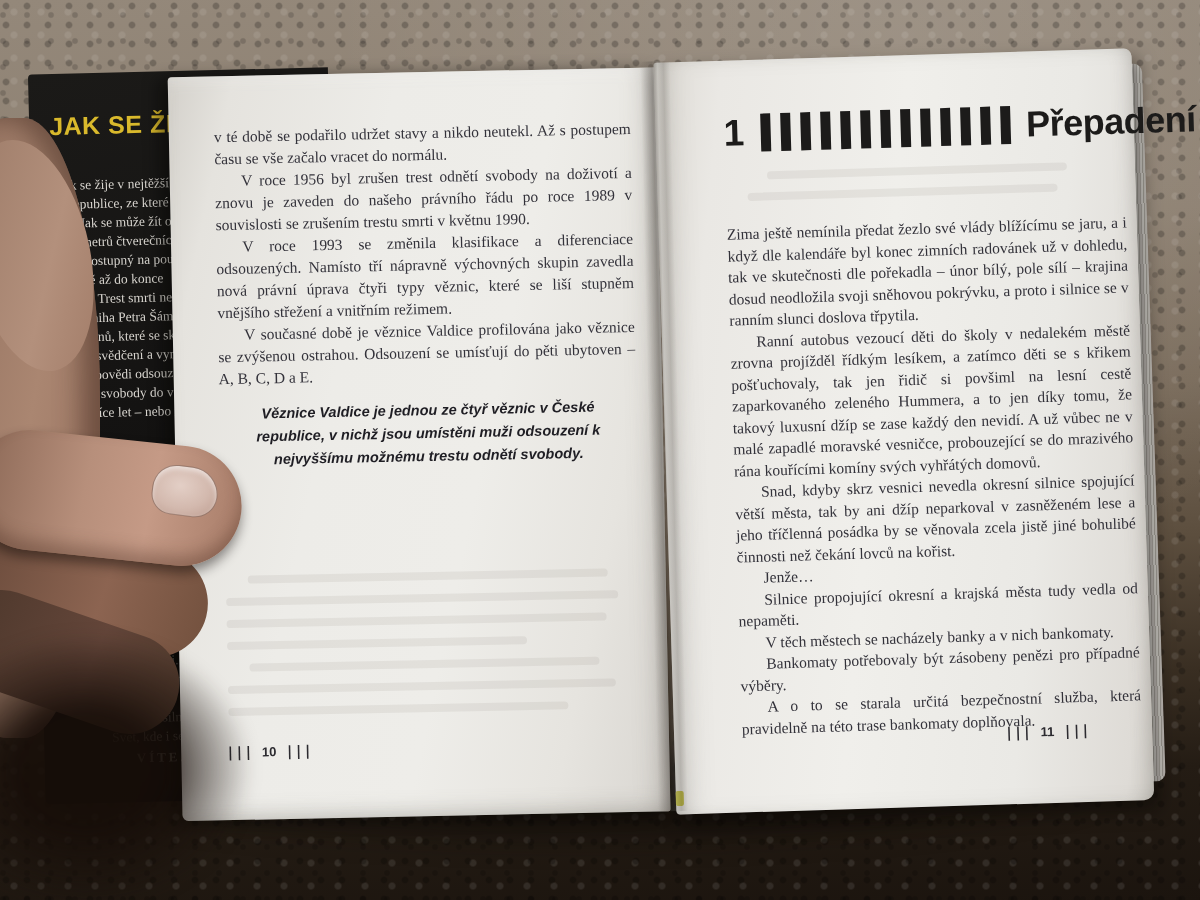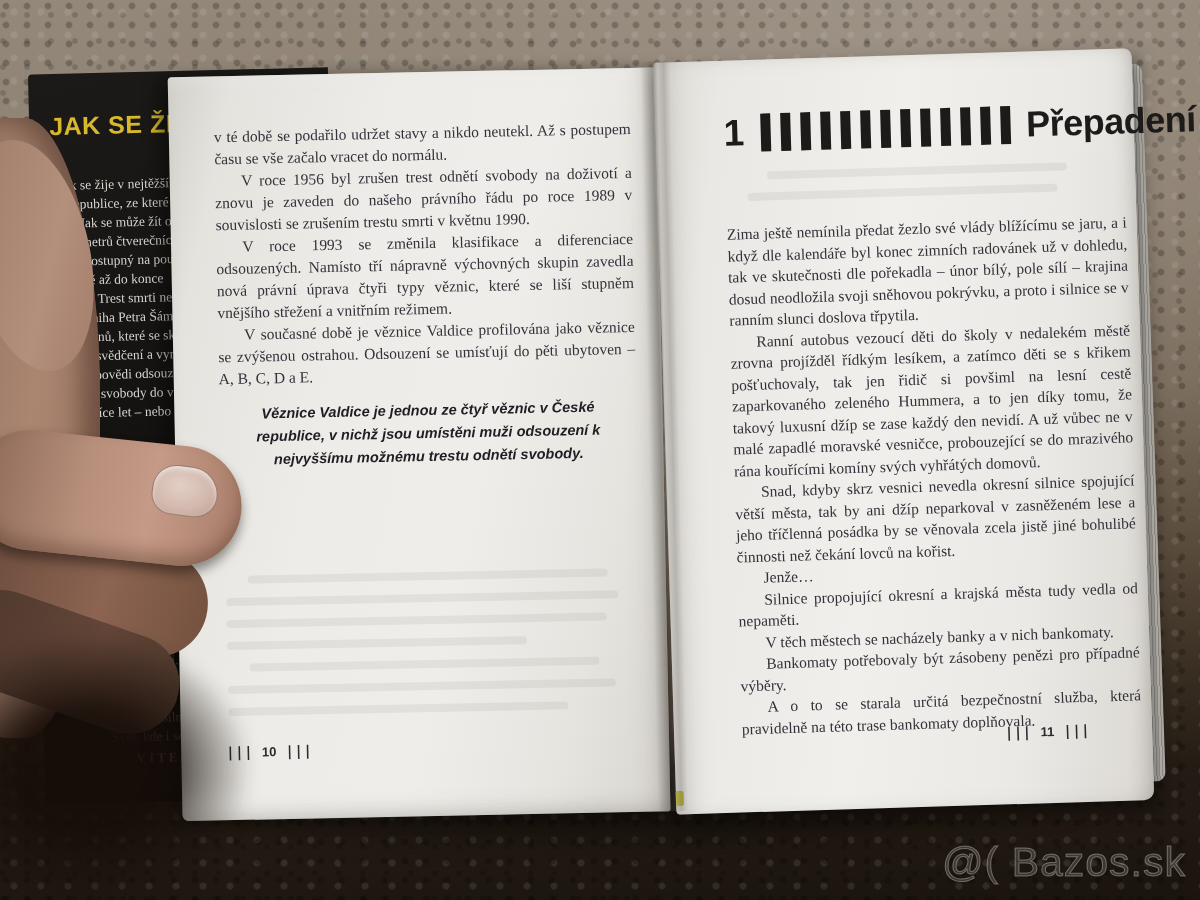--- a/index.html
+++ b/index.html
@@ -226,14 +226,13 @@
   <div class="hand" data-name="hand">
     <div class="palm" data-name="palm"></div>
     <div class="finger-top" data-name="finger"></div>
     <div class="finger-2" data-name="finger"></div>
     <div class="finger-3" data-name="finger"></div>
     <div class="hand-shade" data-name="hand-shadow"></div>
     <div class="thumb" data-name="thumb"></div>
     <div class="nail" data-name="thumbnail-nail"></div>
   </div>
 
-  <div class="watermark" data-name="bazos-watermark">@( Bazos.sk</div>
 </div>
 
 </body></html>

